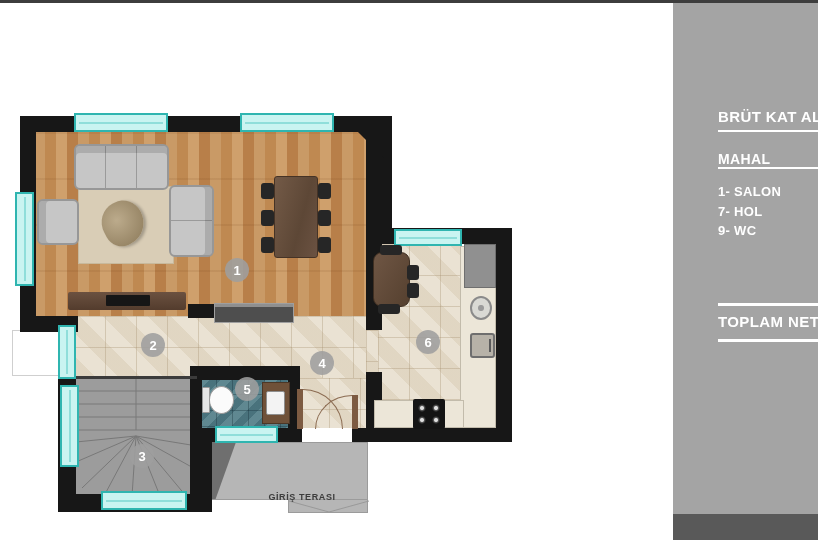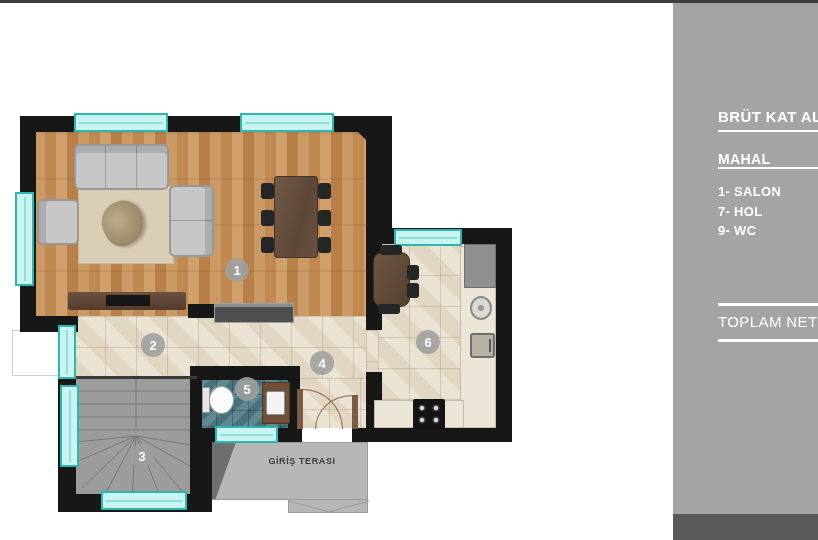--- a/index.html
+++ b/index.html
@@ -14,21 +14,21 @@
   .sidebar{left:673px;top:3px;width:145px;height:511px;background:#a4a4a4;color:#fff;z-index:8;}
   .sidebar-footer{left:673px;top:514px;width:145px;height:26px;background:#595959;z-index:8;}
   .sb-title{left:45px;right:0;top:105px;font-size:15px;font-weight:bold;letter-spacing:.4px;
             white-space:nowrap;overflow:hidden;padding-bottom:5px;border-bottom:2.5px solid #fff;}
   .sb-mahal{left:45px;right:0;top:148px;font-size:14px;font-weight:bold;letter-spacing:.4px;
             border-bottom:2.5px solid #fff;}
   .sb-legend{left:45px;right:0;top:179px;font-size:13px;font-weight:bold;letter-spacing:.3px;}
   .sb-legend div{line-height:19.5px;white-space:nowrap;overflow:hidden;}
   .sb-line{left:45px;right:0;height:3px;background:#fff;}
   .sb-line1{top:300px;} .sb-line2{top:336px;}
-  .sb-total{left:45px;right:0;top:310px;font-size:15px;font-weight:normal;letter-spacing:.4px;
+  .sb-total{left:45px;right:0;top:310px;font-size:15px;font-weight:bold;letter-spacing:.4px;
             white-space:nowrap;overflow:hidden;}
 
   
   .floor{z-index:1;}
   .wood{background-color:#c3905a;
         background-image:
           repeating-linear-gradient(0deg, rgba(110,60,20,.10) 0 2px, transparent 2px 46px),
           repeating-linear-gradient(90deg,#c99a66 0 11px,#bf8951 11px 22px,#cfa06c 22px 33px,#b87f49 33px 44px);}
   .tile{background-color:#e8dfce;
         background-image:
@@ -219,21 +219,21 @@
   <div class="abs door-leaf" style="left:352px;top:395px;width:6px;height:34px;"></div>
   <div class="abs arc arc-r" style="left:315px;top:395px;width:37px;height:34px;"></div>
 
   <div class="abs badge" style="left:225px;top:258px;">1</div>
   <div class="abs badge" style="left:141px;top:333px;">2</div>
   <div class="abs badge" style="left:130px;top:444px;">3</div>
   <div class="abs badge" style="left:310px;top:351px;">4</div>
   <div class="abs badge" style="left:235px;top:377px;">5</div>
   <div class="abs badge" style="left:416px;top:330px;">6</div>
 
-  <div class="abs terrace-label" style="left:222px;top:456px;width:160px;height:12px;">GİRİŞ TERASI</div>
+  <div class="abs terrace-label" style="left:222px;top:492px;width:160px;height:12px;">GİRİŞ TERASI</div>
 
   <div class="abs sidebar">
     <div class="abs sb-title">BRÜT KAT ALA</div>
     <div class="abs sb-mahal">MAHAL</div>
     <div class="abs sb-legend">
       <div>1- SALON</div>
       <div>7- HOL</div>
       <div>9- WC</div>
     </div>
     <div class="abs sb-line sb-line1"></div>

